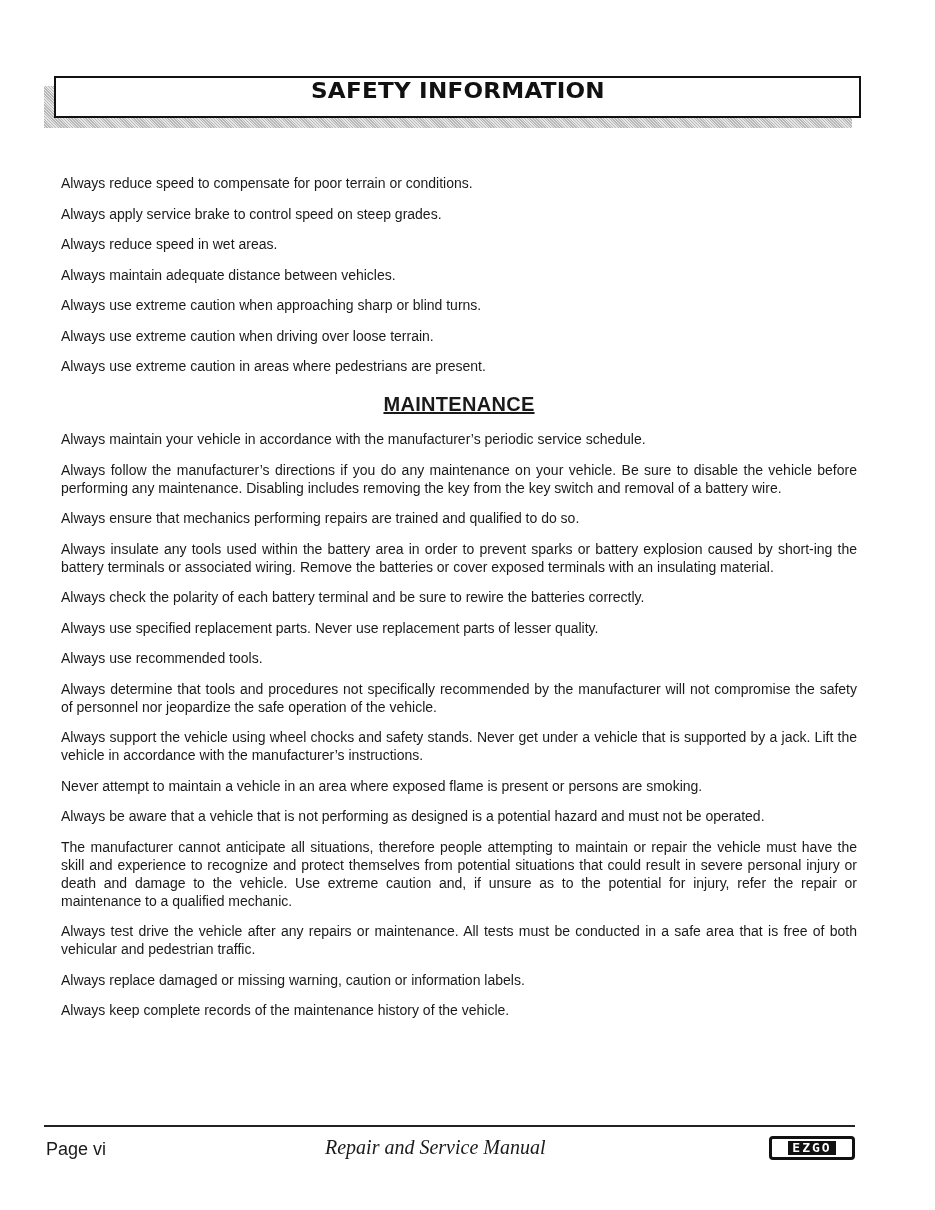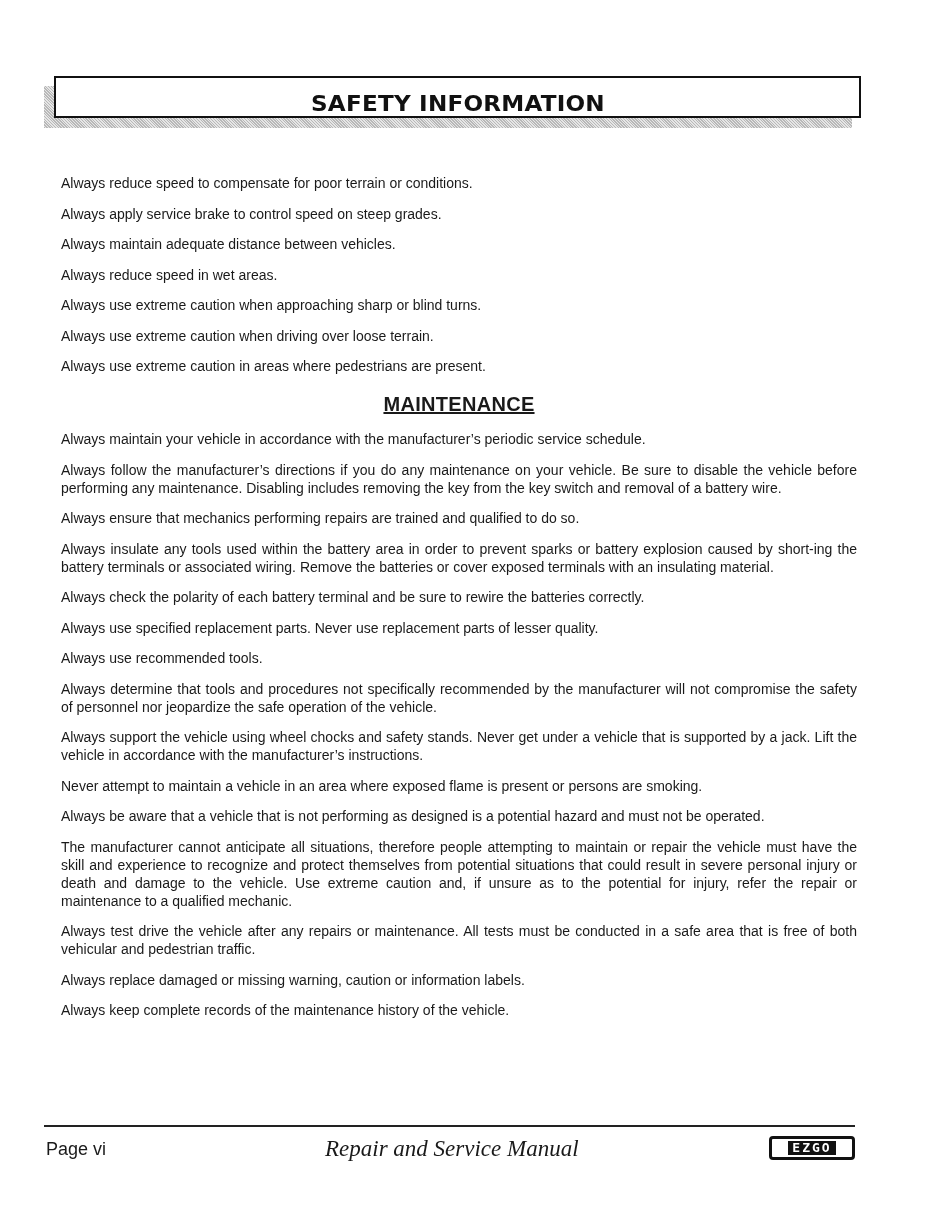--- a/index.html
+++ b/index.html
@@ -8,35 +8,35 @@
       font-family: "Liberation Sans", sans-serif; color: #1a1a1a; overflow: hidden;
     }
     .header-wrap { position: absolute; left: 46px; top: 76px; width: 815px; height: 50px; }
     .header-shadow {
       position: absolute; left: -2px; top: 10px; width: 808px; height: 42px;
       background-color: #d4d4d4;
       background-image: repeating-linear-gradient(45deg, #b8b8b8 0 1px, #e6e6e6 1px 2px);
     }
     .header-box {
       position: absolute; left: 8px; top: 0; width: 803px; height: 38px;
-      border: 2px solid #111; background: #fff; display: flex; align-items: flex-end; justify-content: center;
+      border: 2px solid #111; background: #fff; display: flex; align-items: flex-start; justify-content: center;
     }
     .header-title {
       font-family: "DejaVu Sans", sans-serif; font-weight: bold; font-size: 22px;
       letter-spacing: 0.2px; transform: scaleX(1.05); color: #111;
     }
     .content { position: absolute; left: 61px; top: 146px; width: 796px; margin-top: 28px; }
     .para { font-size: 14px; line-height: 18px; margin: 0 0 12.5px 0; text-align: justify; }
     .section-title {
       font-weight: bold; font-size: 20px; text-align: center; margin: 18px 0 14px 0; letter-spacing: 0.3px; text-decoration: underline;
     }
     .footer-rule { position: absolute; left: 44px; top: 1125px; width: 811px; height: 2px; background: #222; }
     .footer-page { position: absolute; left: 46px; top: 1139px; font-size: 18px; }
     .footer-title {
-      position: absolute; left: 325px; top: 1136px; font-family: "Liberation Serif", serif; font-style: italic; font-size: 23px;
+      position: absolute; left: 325px; top: 1136px; font-family: "Liberation Serif", serif; font-style: italic; font-size: 20px;
     }
     .logo {
       position: absolute; left: 769px; top: 1136px; width: 86px; height: 24px;
       border: 3px solid #111; border-radius: 4px; background: #fff; box-sizing: border-box;
       display: flex; align-items: center; justify-content: center;
     }
     .logo-inner {
       background: #111; color: #fff; font-family: "DejaVu Sans Mono", monospace; font-weight: bold;
       font-size: 13px; letter-spacing: 2px; padding: 0 4px; line-height: 14px;
     }
@@ -47,22 +47,22 @@
 <div class="header-wrap">
   <div class="header-shadow"></div>
   <div class="header-box">
     <span class="header-title">SAFETY INFORMATION</span>
   </div>
 </div>
 
 <div class="content">
   <p class="para">Always reduce speed to compensate for poor terrain or conditions.</p>
   <p class="para">Always apply service brake to control speed on steep grades.</p>
+  <p class="para">Always reduce speed in wet areas.</p>
   <p class="para">Always maintain adequate distance between vehicles.</p>
-  <p class="para">Always reduce speed in wet areas.</p>
   <p class="para">Always use extreme caution when approaching sharp or blind turns.</p>
   <p class="para">Always use extreme caution when driving over loose terrain.</p>
   <p class="para">Always use extreme caution in areas where pedestrians are present.</p>
 
   <div class="section-title">MAINTENANCE</div>
 
   <p class="para">Always maintain your vehicle in accordance with the manufacturer’s periodic service schedule.</p>
   <p class="para">Always follow the manufacturer’s directions if you do any maintenance on your vehicle. Be sure to disable the vehicle before performing any maintenance. Disabling includes removing the key from the key switch and removal of a battery wire.</p>
   <p class="para">Always ensure that mechanics performing repairs are trained and qualified to do so.</p>
   <p class="para">Always insulate any tools used within the battery area in order to prevent sparks or battery explosion caused by short-ing the battery terminals or associated wiring. Remove the batteries or cover exposed terminals with an insulating material.</p>

